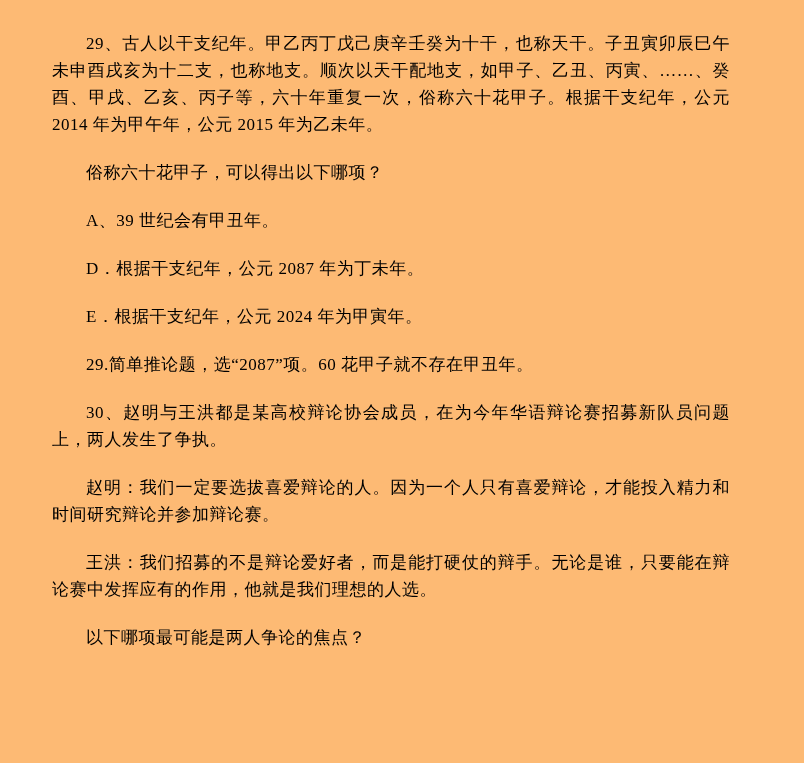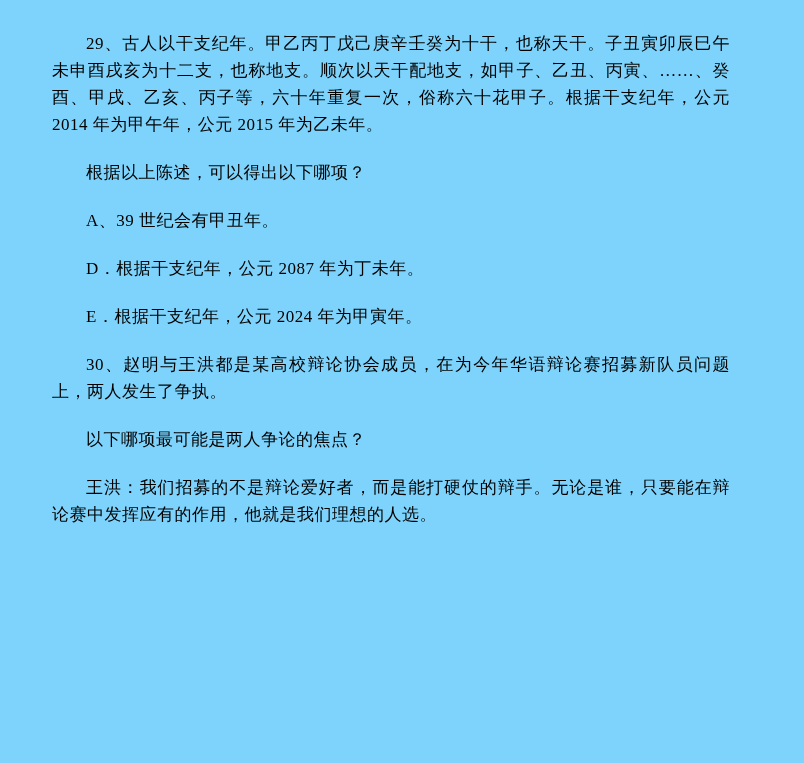--- a/index.html
+++ b/index.html
@@ -11,38 +11,40 @@
     width: 804px;
     height: 763px;
     overflow: hidden;
     font-family: "Liberation Serif", "DejaVu Serif", serif;
   }
   .doc-page {
     box-sizing: border-box;
     width: 804px;
     height: 763px;
     padding: 30px 74px 0 52px;
-    background: #7dd3fc;
+    background: #fdba74;
   }
   .doc-para {
     margin: 0 0 21px 0;
     font-size: 17px;
     line-height: 27px;
     color: #000000;
     text-align: justify;
     text-indent: 34px;
     letter-spacing: 0.5px;
     word-break: break-word;
   }
 </style>
 </head>
 <body>
 
 <div class="doc-page">
   <p class="doc-para">29、古人以干支纪年。甲乙丙丁戊己庚辛壬癸为十干，也称天干。子丑寅卯辰巳午未申酉戌亥为十二支，也称地支。顺次以天干配地支，如甲子、乙丑、丙寅、……、癸酉、甲戌、乙亥、丙子等，六十年重复一次，俗称六十花甲子。根据干支纪年，公元 2014 年为甲午年，公元 2015 年为乙未年。</p>
-  <p class="doc-para">根据以上陈述，可以得出以下哪项？</p>
+  <p class="doc-para">俗称六十花甲子，可以得出以下哪项？</p>
   <p class="doc-para">A、39 世纪会有甲丑年。</p>
   <p class="doc-para">D．根据干支纪年，公元 2087 年为丁未年。</p>
   <p class="doc-para">E．根据干支纪年，公元 2024 年为甲寅年。</p>
+  <p class="doc-para">29.简单推论题，选“2087”项。60 花甲子就不存在甲丑年。</p>
   <p class="doc-para">30、赵明与王洪都是某高校辩论协会成员，在为今年华语辩论赛招募新队员问题上，两人发生了争执。</p>
+  <p class="doc-para">赵明：我们一定要选拔喜爱辩论的人。因为一个人只有喜爱辩论，才能投入精力和时间研究辩论并参加辩论赛。</p>
+  <p class="doc-para">王洪：我们招募的不是辩论爱好者，而是能打硬仗的辩手。无论是谁，只要能在辩论赛中发挥应有的作用，他就是我们理想的人选。</p>
   <p class="doc-para">以下哪项最可能是两人争论的焦点？</p>
-  <p class="doc-para">王洪：我们招募的不是辩论爱好者，而是能打硬仗的辩手。无论是谁，只要能在辩论赛中发挥应有的作用，他就是我们理想的人选。</p>
 </div>
 
 </body></html>

